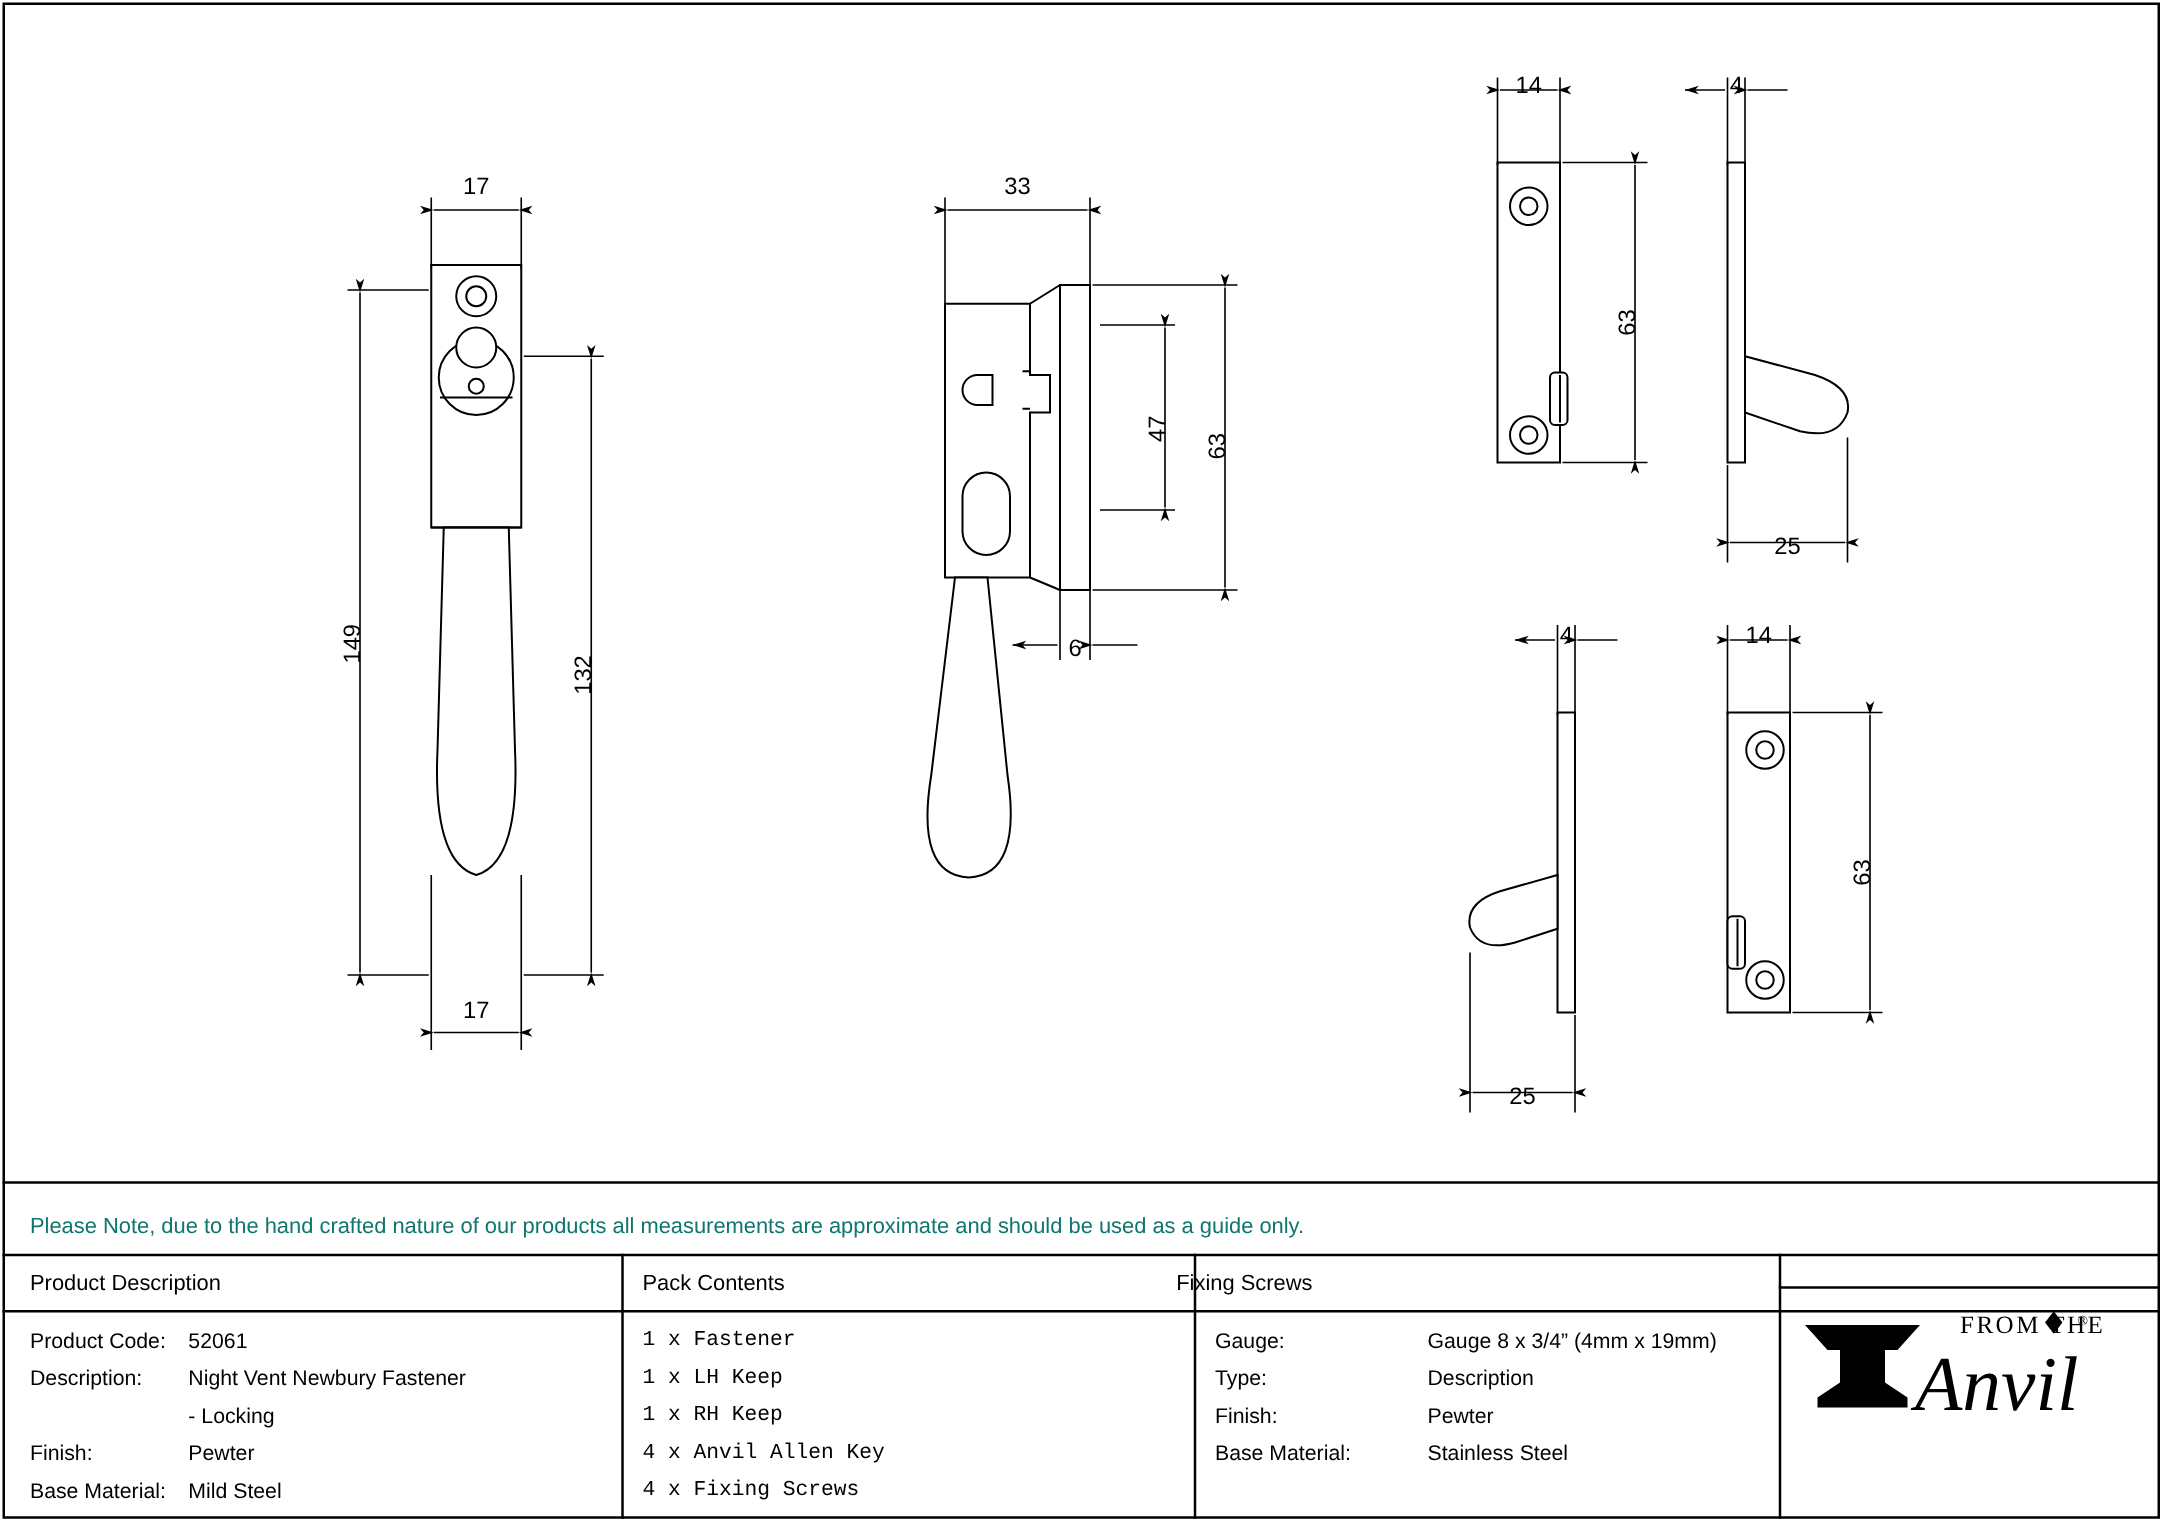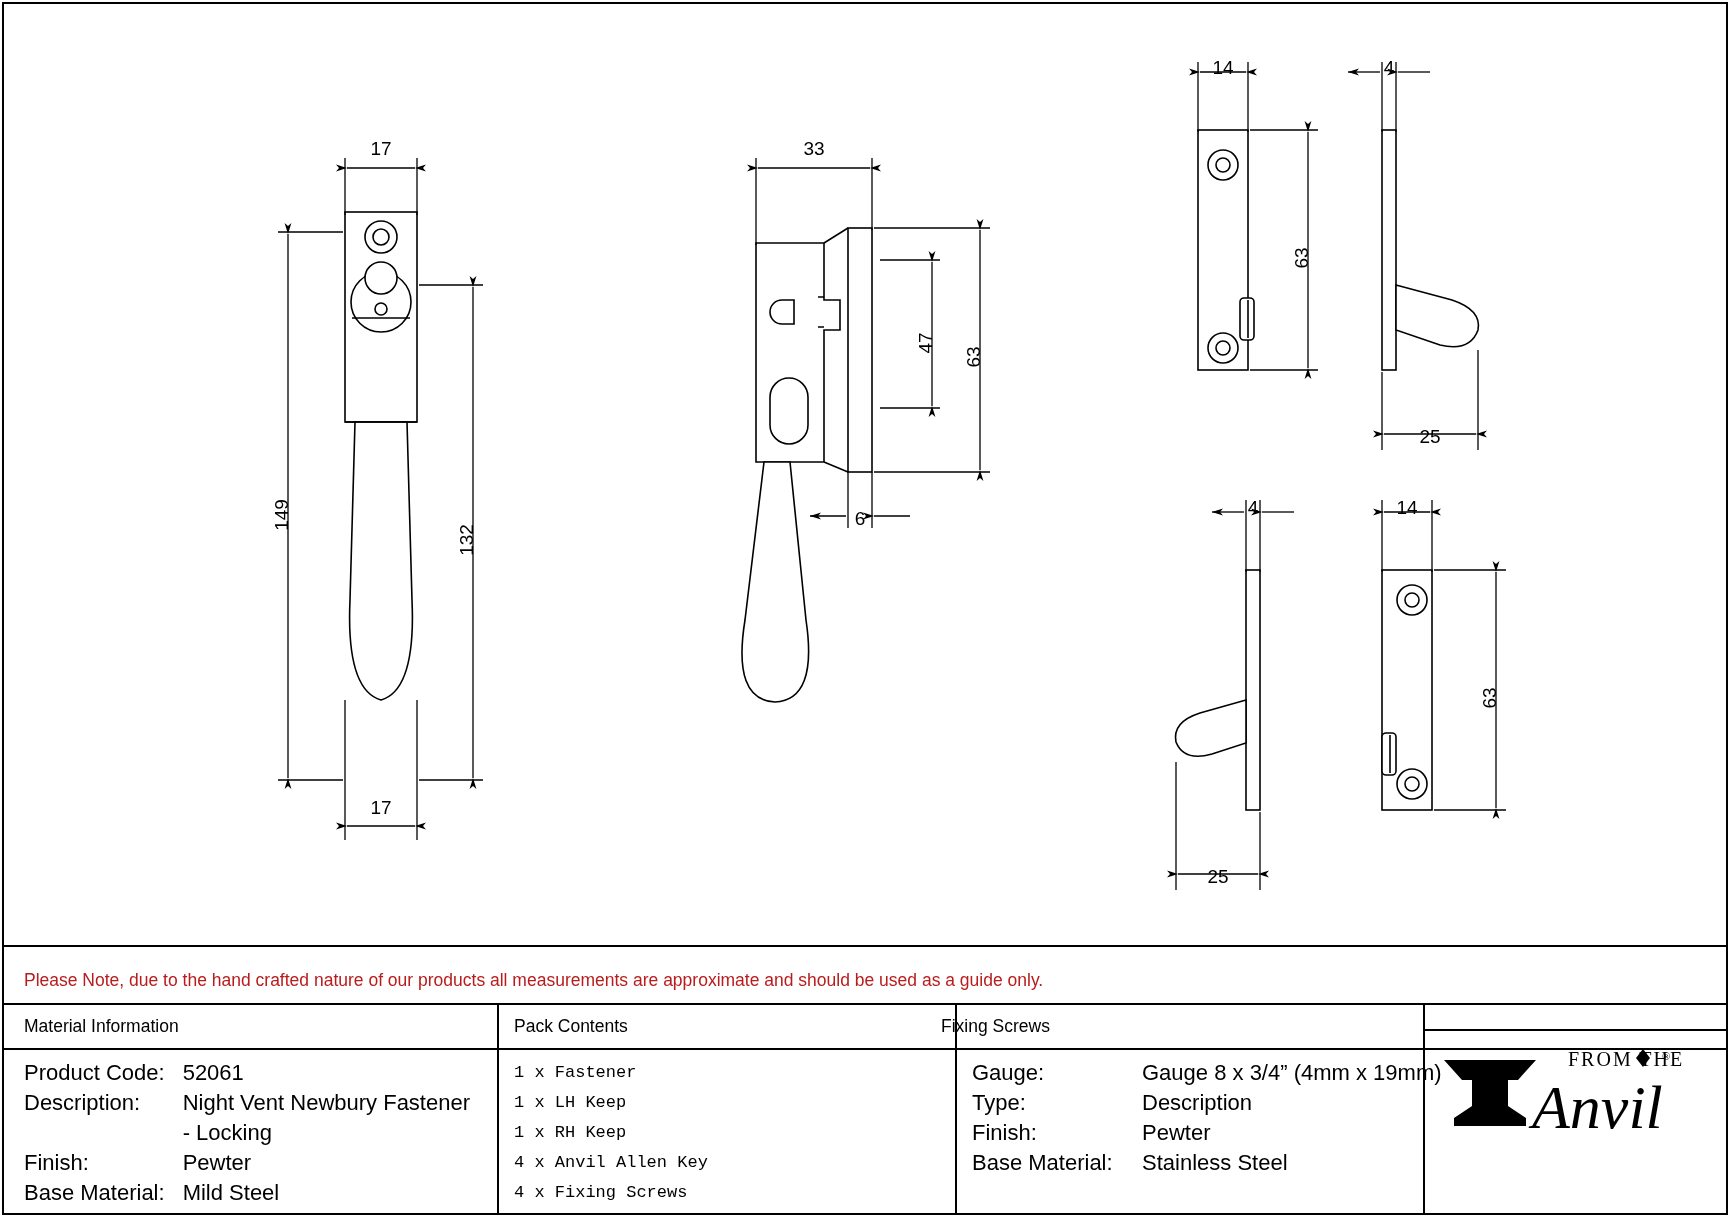--- a/index.html
+++ b/index.html
@@ -48,40 +48,40 @@
     overflow: hidden;
   }
   svg { display: block; }
 
   
   .note {
     position: absolute;
     left: 24px;
     top: 970px;
     font-size: 17.5px;
-    color: #b91c1c;
+    color: #0f766e;
   }
   .col-head {
     position: absolute;
     font-size: 17.5px;
     color: #000;
   }
   .spec {
     position: absolute;
     font-size: 17px;
     color: #000;
     line-height: 30px;
   }
   .spec table {
     border-collapse: collapse;
   }
   .spec td {
     padding: 0 0 0 0;
     vertical-align: top;
-    font-size: 22px;
+    font-size: 17px;
     line-height: 30px;
     white-space: nowrap;
   }
   .spec td.label { padding-right: 18px; }
   .list {
     position: absolute;
     font-size: 17px;
     line-height: 30px;
   }
   .list div { white-space: nowrap; font-family: Liberation Mono, monospace; }
@@ -295,21 +295,21 @@
   <div class="divider-h" style="top: 1003px;"></div>
   <div class="divider-h" style="top: 1048px;"></div>
 
   <div class="divider-v" style="left: 497px; top: 1003px; height: 212px;"></div>
   <div class="divider-v" style="left: 955px; top: 1003px; height: 212px;"></div>
   <div class="divider-v" style="left: 1423px; top: 1003px; height: 212px;"></div>
   <div class="divider-h" style="left: 1423px; top: 1029px; width: 305px;"></div>
 
   <div class="note">Please Note, due to the hand crafted nature of our products all measurements are approximate and should be used as a guide only.</div>
 
-  <div class="col-head" style="left: 24px; top: 1016px;">Material Information</div>
+  <div class="col-head" style="left: 24px; top: 1016px;">Product Description</div>
   <div class="col-head" style="left: 514px; top: 1016px;">Pack Contents</div>
   <div class="col-head" style="left: 941px; top: 1016px;">Fixing Screws</div>
 
   <div class="spec" style="left: 24px; top: 1058px;">
     <table>
       <tbody>
           <tr>
         <td class="label">Product Code:</td>
         <td>52061</td>
       </tr>

